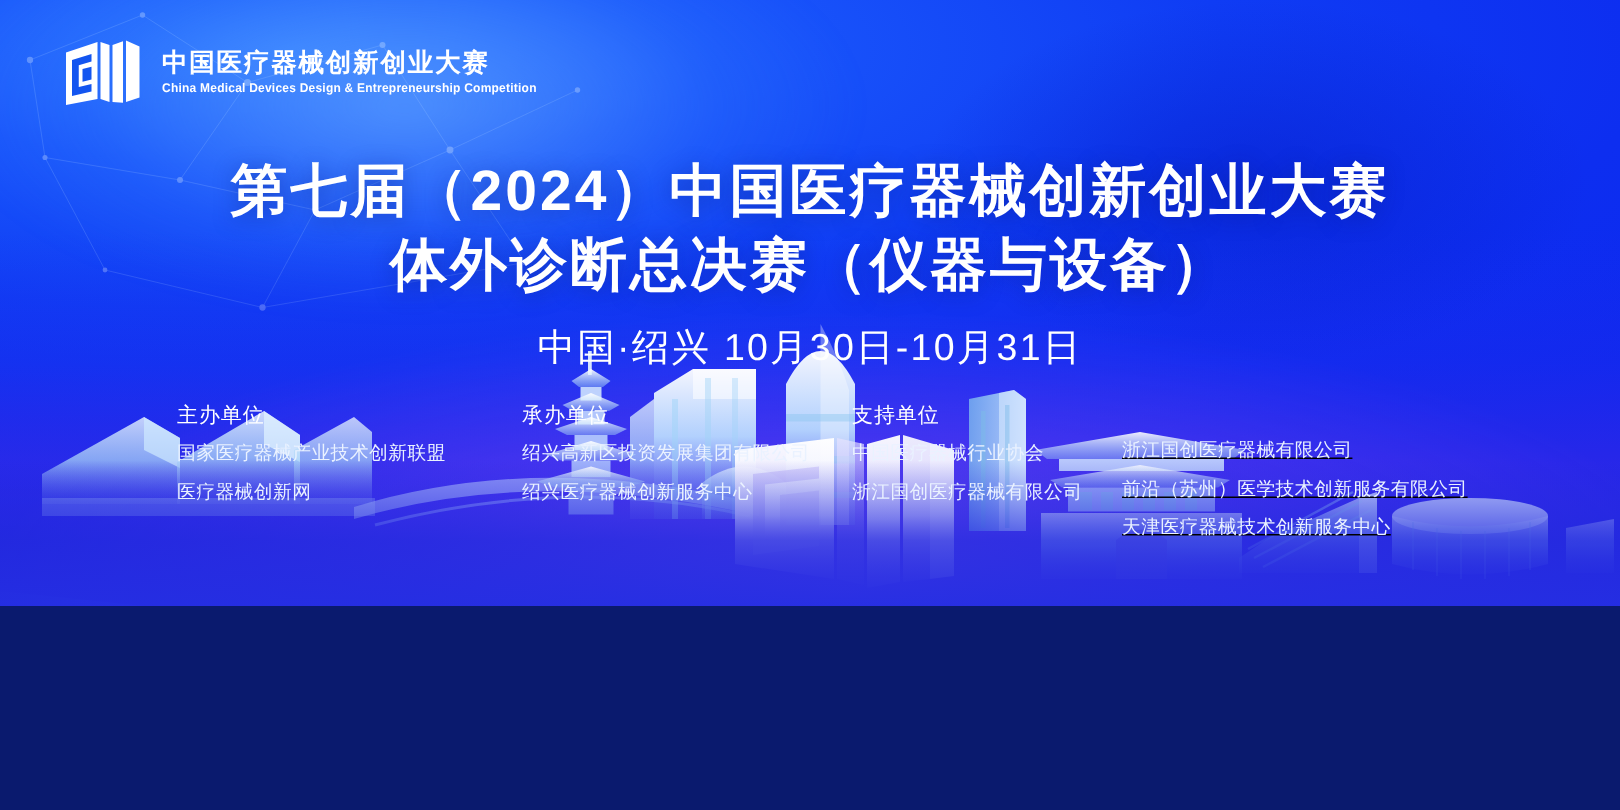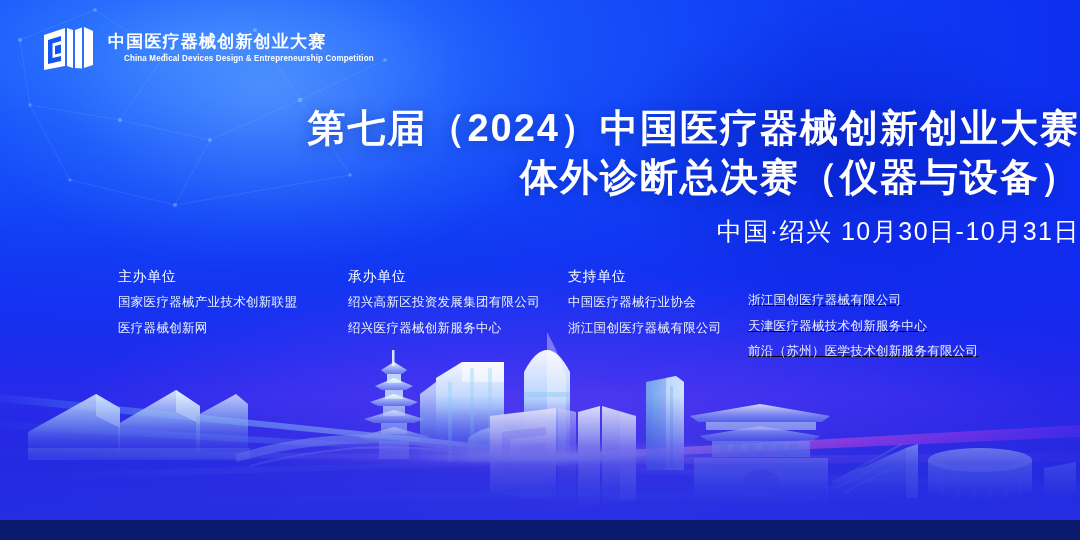--- a/index.html
+++ b/index.html
@@ -1,18 +1,18 @@
 <!DOCTYPE html>
 <html><head>
 <meta charset="utf-8">
 <style>
   html,body{margin:0;padding:0;background:#0a1a6e;}
   *{box-sizing:border-box;}
   #stage{
-    position:relative;width:1080px;height:520px;overflow:hidden;
+    position:relative;width:1080px;height:404px;overflow:hidden;
     font-family:"Liberation Sans","DejaVu Sans",sans-serif;
     background:#ef4444;
   }
 
   
   .bg-base{
     position:absolute;inset:0;
     background:
       radial-gradient(120% 90% at 18% 8%, #2f7bff 0%, #1a57fb 22%, #0f3cf4 48%, #0d2ef0 70%, #0c26ee 100%);
   }
@@ -64,25 +64,25 @@
   
   .header{position:absolute;left:40px;top:22px;display:flex;align-items:center;gap:12px;}
   .logo-mark{width:56px;height:52px;display:block;}
   .logo-text{display:flex;flex-direction:column;justify-content:center;line-height:1;}
   .logo-cn{
     color:#ffffff;font-size:17px;font-weight:700;letter-spacing:1.2px;
     white-space:nowrap;
   }
   .logo-en{
     color:#ffffff;font-size:8px;font-weight:700;letter-spacing:.15px;
-    margin-top:5px;white-space:nowrap;transform:scaleY(1.05);margin-left:16px;
-  }
-
-  
-  .title-block{position:absolute;left:0;right:0;top:104px;text-align:right;}
+    margin-top:5px;white-space:nowrap;transform:scaleY(1.05);
+  }
+
+  
+  .title-block{position:absolute;left:0;right:0;top:104px;text-align:center;}
   .title-l1,.title-l2{
     color:#ffffff;font-weight:700;font-size:38px;letter-spacing:2px;
     line-height:1.28;white-space:nowrap;
     text-shadow:0 2px 14px rgba(10,30,140,.45);
   }
   .subtitle{
     margin-top:14px;color:#ffffff;font-size:25px;font-weight:400;
     letter-spacing:1.5px;white-space:nowrap;
   }
 
@@ -377,18 +377,18 @@
       <div class="org-item">绍兴高新区投资发展集团有限公司</div>
       <div class="org-item">绍兴医疗器械创新服务中心</div>
     </div>
     <div class="org-col col-3">
       <div class="org-head">支持单位</div>
       <div class="org-item">中国医疗器械行业协会</div>
       <div class="org-item">浙江国创医疗器械有限公司</div>
     </div>
     <div class="org-col col-4">
       <div class="org-item">浙江国创医疗器械有限公司</div>
+      <div class="org-item">前沿（苏州）医学技术创新服务有限公司</div>
       <div class="org-item">天津医疗器械技术创新服务中心</div>
-      <div class="org-item">前沿（苏州）医学技术创新服务有限公司</div>
     </div>
   </div>
 
 </div>
 
 </body></html>

